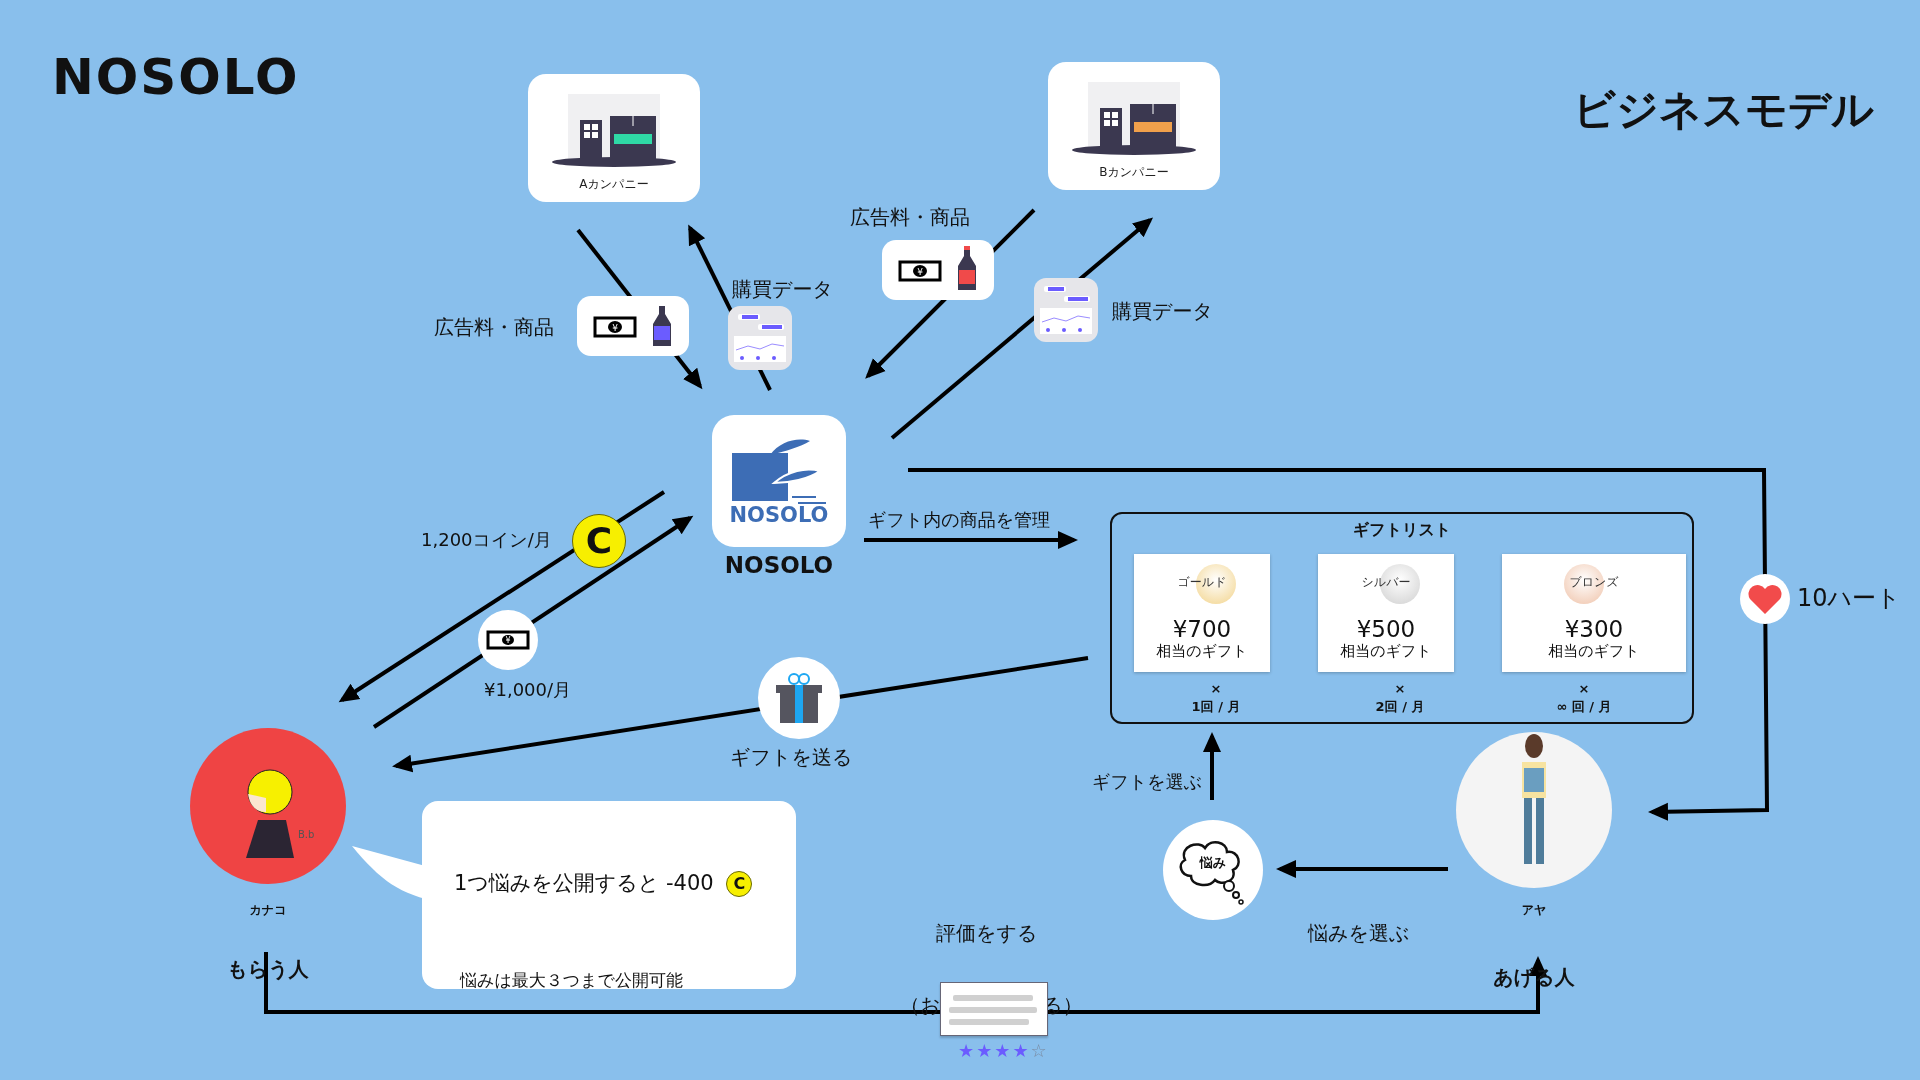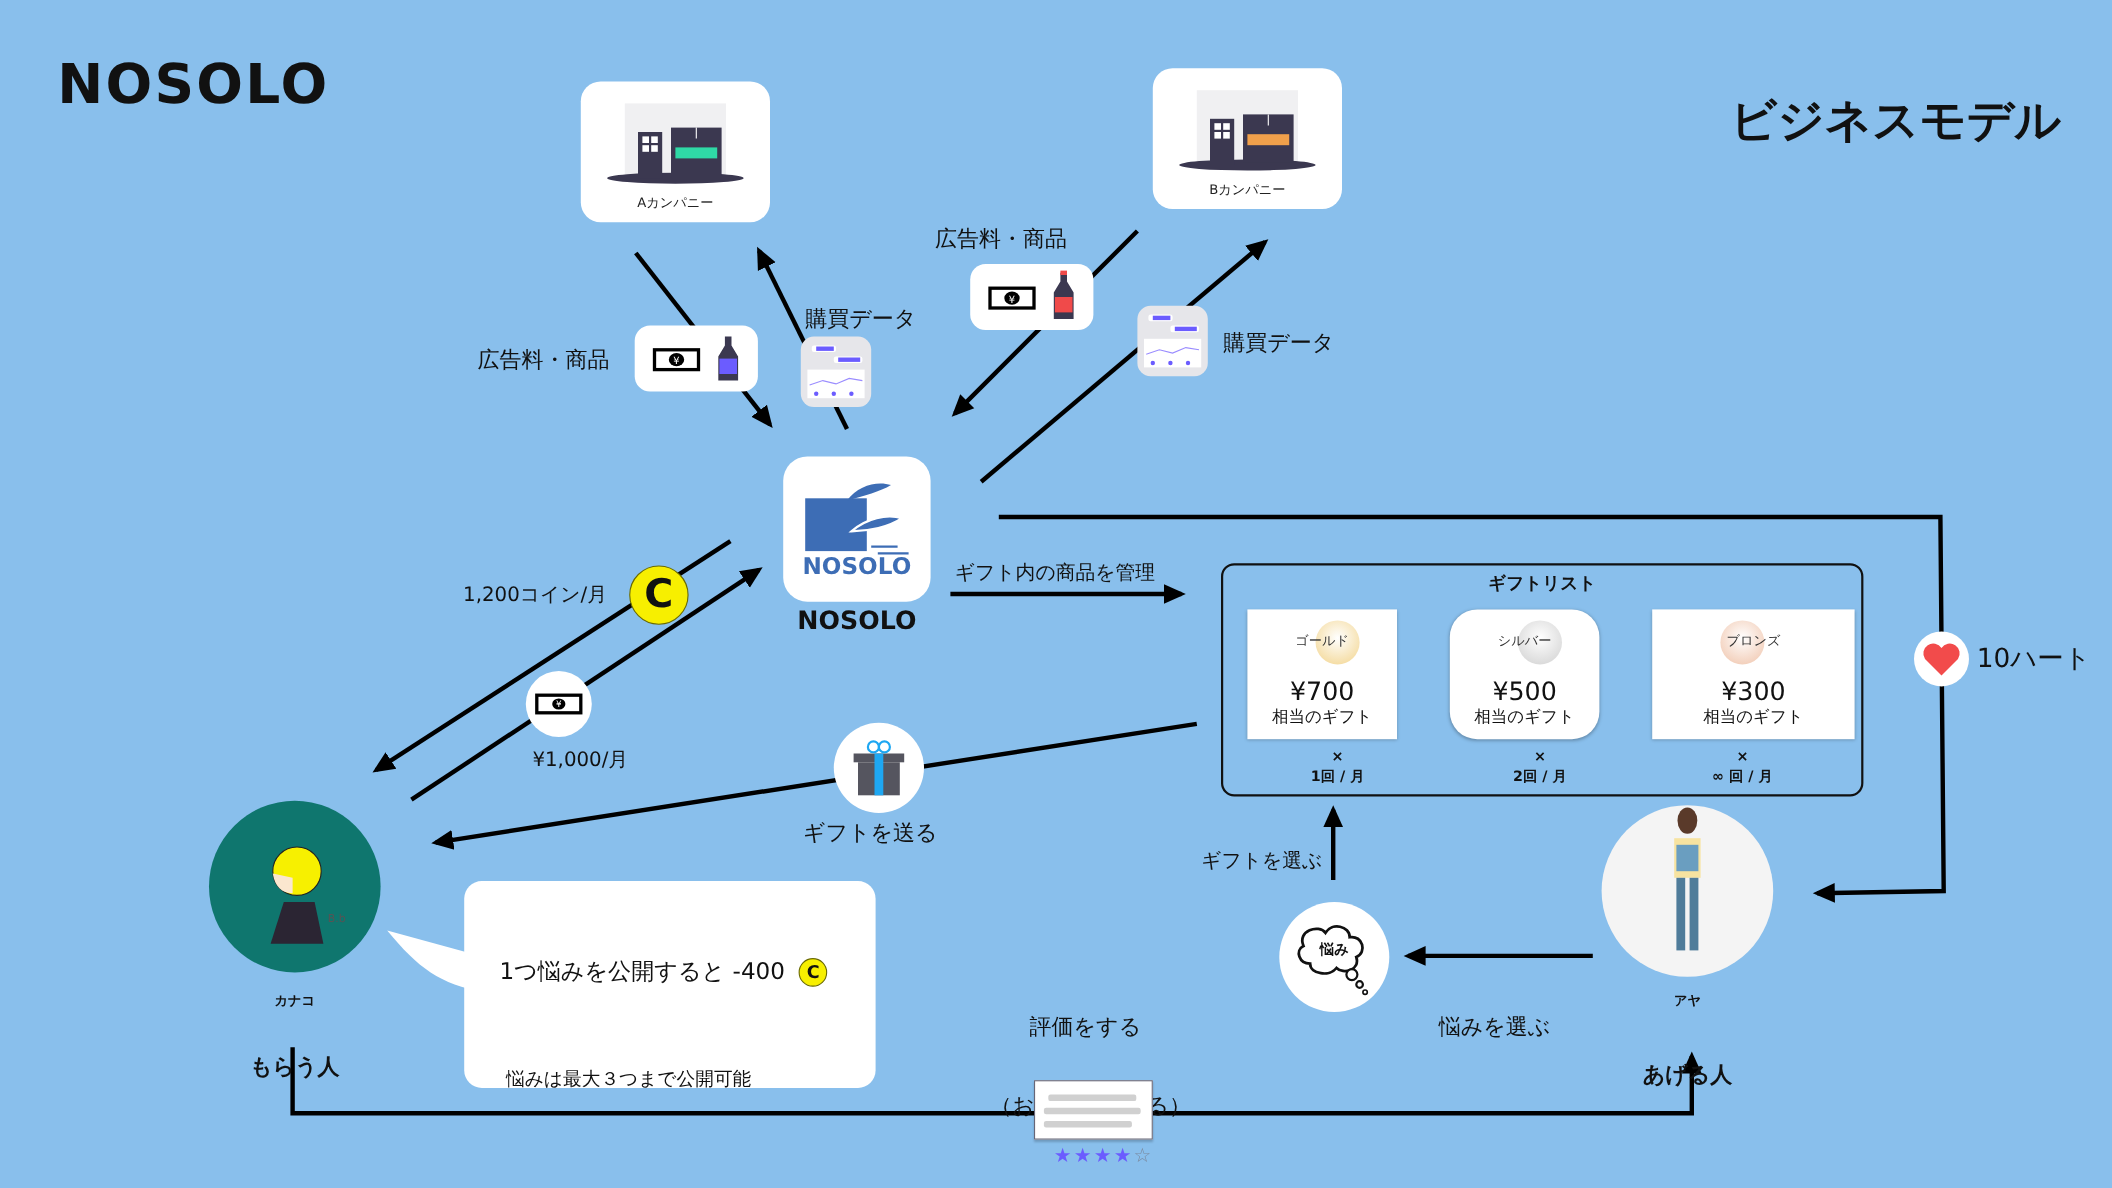--- a/index.html
+++ b/index.html
@@ -193,21 +193,21 @@
 <div class="abs lbl-s" style="left:868px;top:508px;">ギフト内の商品を管理</div>
 
 <div class="abs giftlist">
   <div class="gl-title">ギフトリスト</div>
   <div class="tier" style="left:22px;">
     <div class="medal" style="background:radial-gradient(circle at 50% 40%,#fff,#f2d38a);"></div>
     <div class="tname">ゴールド</div>
     <div class="price">¥700</div>
     <div class="sub">相当のギフト</div>
   </div>
-  <div class="tier" style="left:206px;border-radius:25px;">
+  <div class="tier" style="left:206px;">
     <div class="medal" style="background:radial-gradient(circle at 50% 40%,#fff,#cfcfcf);"></div>
     <div class="tname">シルバー</div>
     <div class="price">¥500</div>
     <div class="sub">相当のギフト</div>
   </div>
   <div class="tier" style="left:390px;padding-left:48px;">
     <div class="medal" style="background:radial-gradient(circle at 50% 40%,#fff,#efc2a8);"></div>
     <div class="tname">ブロンズ</div>
     <div class="price">¥300</div>
     <div class="sub">相当のギフト</div>
@@ -237,21 +237,21 @@
   <svg width="82" height="82" viewBox="0 0 82 82">
     <rect x="18" y="28" width="46" height="8" fill="#55555f"></rect>
     <rect x="22" y="36" width="38" height="30" fill="#55555f"></rect>
     <rect x="37" y="28" width="8" height="38" fill="#1ea7f2"></rect>
     <ellipse cx="36" cy="22" rx="5" ry="5" fill="none" stroke="#1ea7f2" stroke-width="2"></ellipse>
     <ellipse cx="46" cy="22" rx="5" ry="5" fill="none" stroke="#1ea7f2" stroke-width="2"></ellipse>
   </svg>
 </div>
 <div class="abs lbl" style="left:730px;top:744px;">ギフトを送る</div>
 
-<div class="abs circle" style="left:190px;top:728px;width:156px;height:156px;background:#0f766e;">
+<div class="abs circle" style="left:190px;top:728px;width:156px;height:156px;background:#ef4444;">
   <svg width="156" height="156" viewBox="0 0 156 156">
     <path d="M56,130 L68,92 L96,92 L104,130 Z" fill="#2b2533"></path>
     <circle cx="80" cy="64" r="22" fill="#f7f000" stroke="#222" stroke-width="1"></circle>
     <path d="M58,66 c2,12 8,18 18,18 l0,-14 z" fill="#fbe7cf"></path>
     <text x="108" y="110" font-size="10" fill="#555">B.b</text>
   </svg>
 </div>
 <div class="abs person-sub" style="left:228px;top:902px;width:80px;">カナコ</div>
 <div class="abs person-role" style="left:208px;top:918px;width:120px;">もらう人</div>
 

